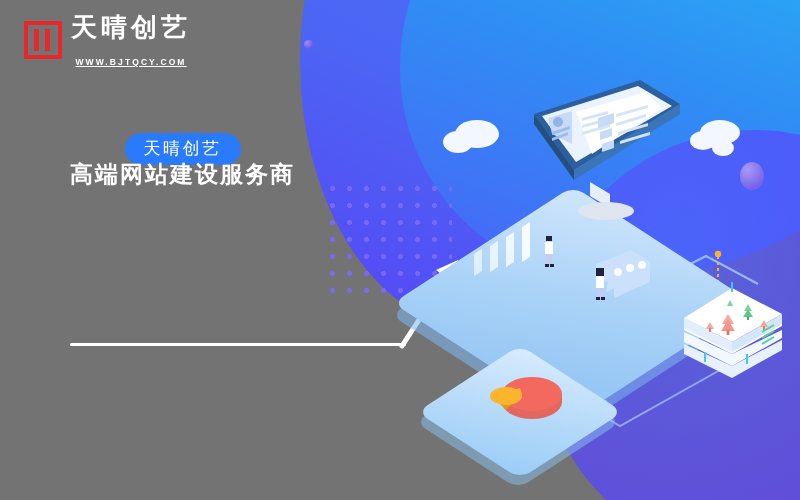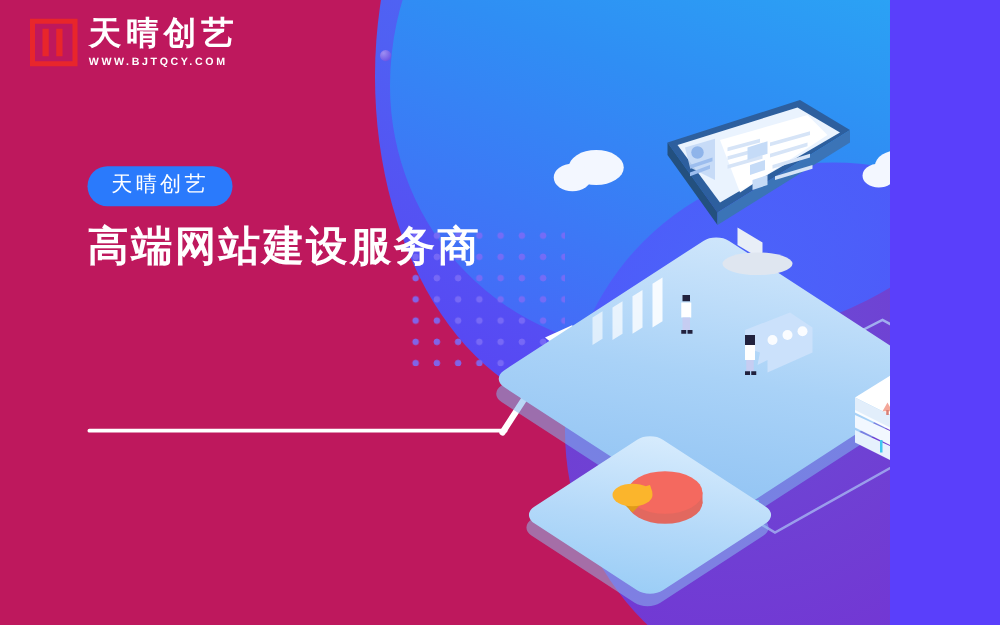--- a/index.html
+++ b/index.html
@@ -2,22 +2,23 @@
 <html><head>
 <meta charset="utf-8">
 <style>
   html,body{margin:0;padding:0;}
   body{
     width:800px;height:500px;overflow:hidden;
     font-family:"Liberation Sans","DejaVu Sans",sans-serif;
     background:#5a3ffb;
   }
   #banner{
-    position:relative;width:712px;height:500px;overflow:hidden;
-    background:#be185d;
+    position:relative;width:800px;height:500px;overflow:hidden;
+    background:#737373;
+    text-align:center;
   }
   
   .blob{position:absolute;pointer-events:none;}
   #blob-cyan{
     right:-120px;top:-190px;width:520px;height:470px;
     background:linear-gradient(200deg,#23c6f5 0%,#2f8ef4 55%,#4a62f8 100%);
     border-radius:54% 46% 60% 40% / 55% 50% 50% 45%;
     filter:blur(0.4px);
   }
   #blob-blue{
@@ -50,40 +51,40 @@
   }
   #logo-mark:after{
     content:"";position:absolute;left:17px;top:4px;width:5px;height:22px;background:#e8262b;
   }
   #logo-text{display:flex;flex-direction:column;justify-content:center;}
   #logo-cn{
     color:#ffffff;font-size:26px;font-weight:700;letter-spacing:4px;line-height:1;
     font-family:"DejaVu Sans","Liberation Sans",sans-serif;
   }
   #logo-url{
-    color:#ffffff;font-size:8.5px;font-weight:700;letter-spacing:2.1px;margin-top:5px;line-height:1;
+    color:#ffffff;font-size:8.5px;font-weight:700;letter-spacing:2.1px;margin-top:18px;line-height:1;text-decoration:underline;
   }
   
   #copy{position:absolute;left:70px;top:133px;}
   #badge{
     display:inline-block;background:#2a7afc;color:#ffffff;
     padding:7px 19px 8px;border-radius:19px;
     font-size:17px;font-weight:500;letter-spacing:2.5px;line-height:1;
     font-family:"DejaVu Sans","Liberation Sans",sans-serif;
   }
   #headline{
     margin-top:19px;color:#ffffff;font-size:62px;font-weight:700;
     letter-spacing:6px;line-height:1;
     text-shadow:4px 5px 0 #2ad6f2;
     font-family:"DejaVu Sans","Liberation Sans",sans-serif;
   }
   #subtitle{
-    margin-top:17px;color:#ffffff;font-size:33px;font-weight:700;
+    color:#ffffff;font-size:23px;font-weight:700;
     letter-spacing:2px;line-height:1;
-    font-family:Liberation Serif, serif;
+    font-family:Liberation Mono, monospace;
   }
   
   #rule{
     position:absolute;left:70px;top:343px;width:336px;height:3px;background:#ffffff;border-radius:2px;
   }
   #arrow{position:absolute;left:398px;top:250px;width:70px;height:100px;}
   
   #scene{position:absolute;left:420px;top:70px;width:380px;height:420px;}
   .iso{position:absolute;}
   

